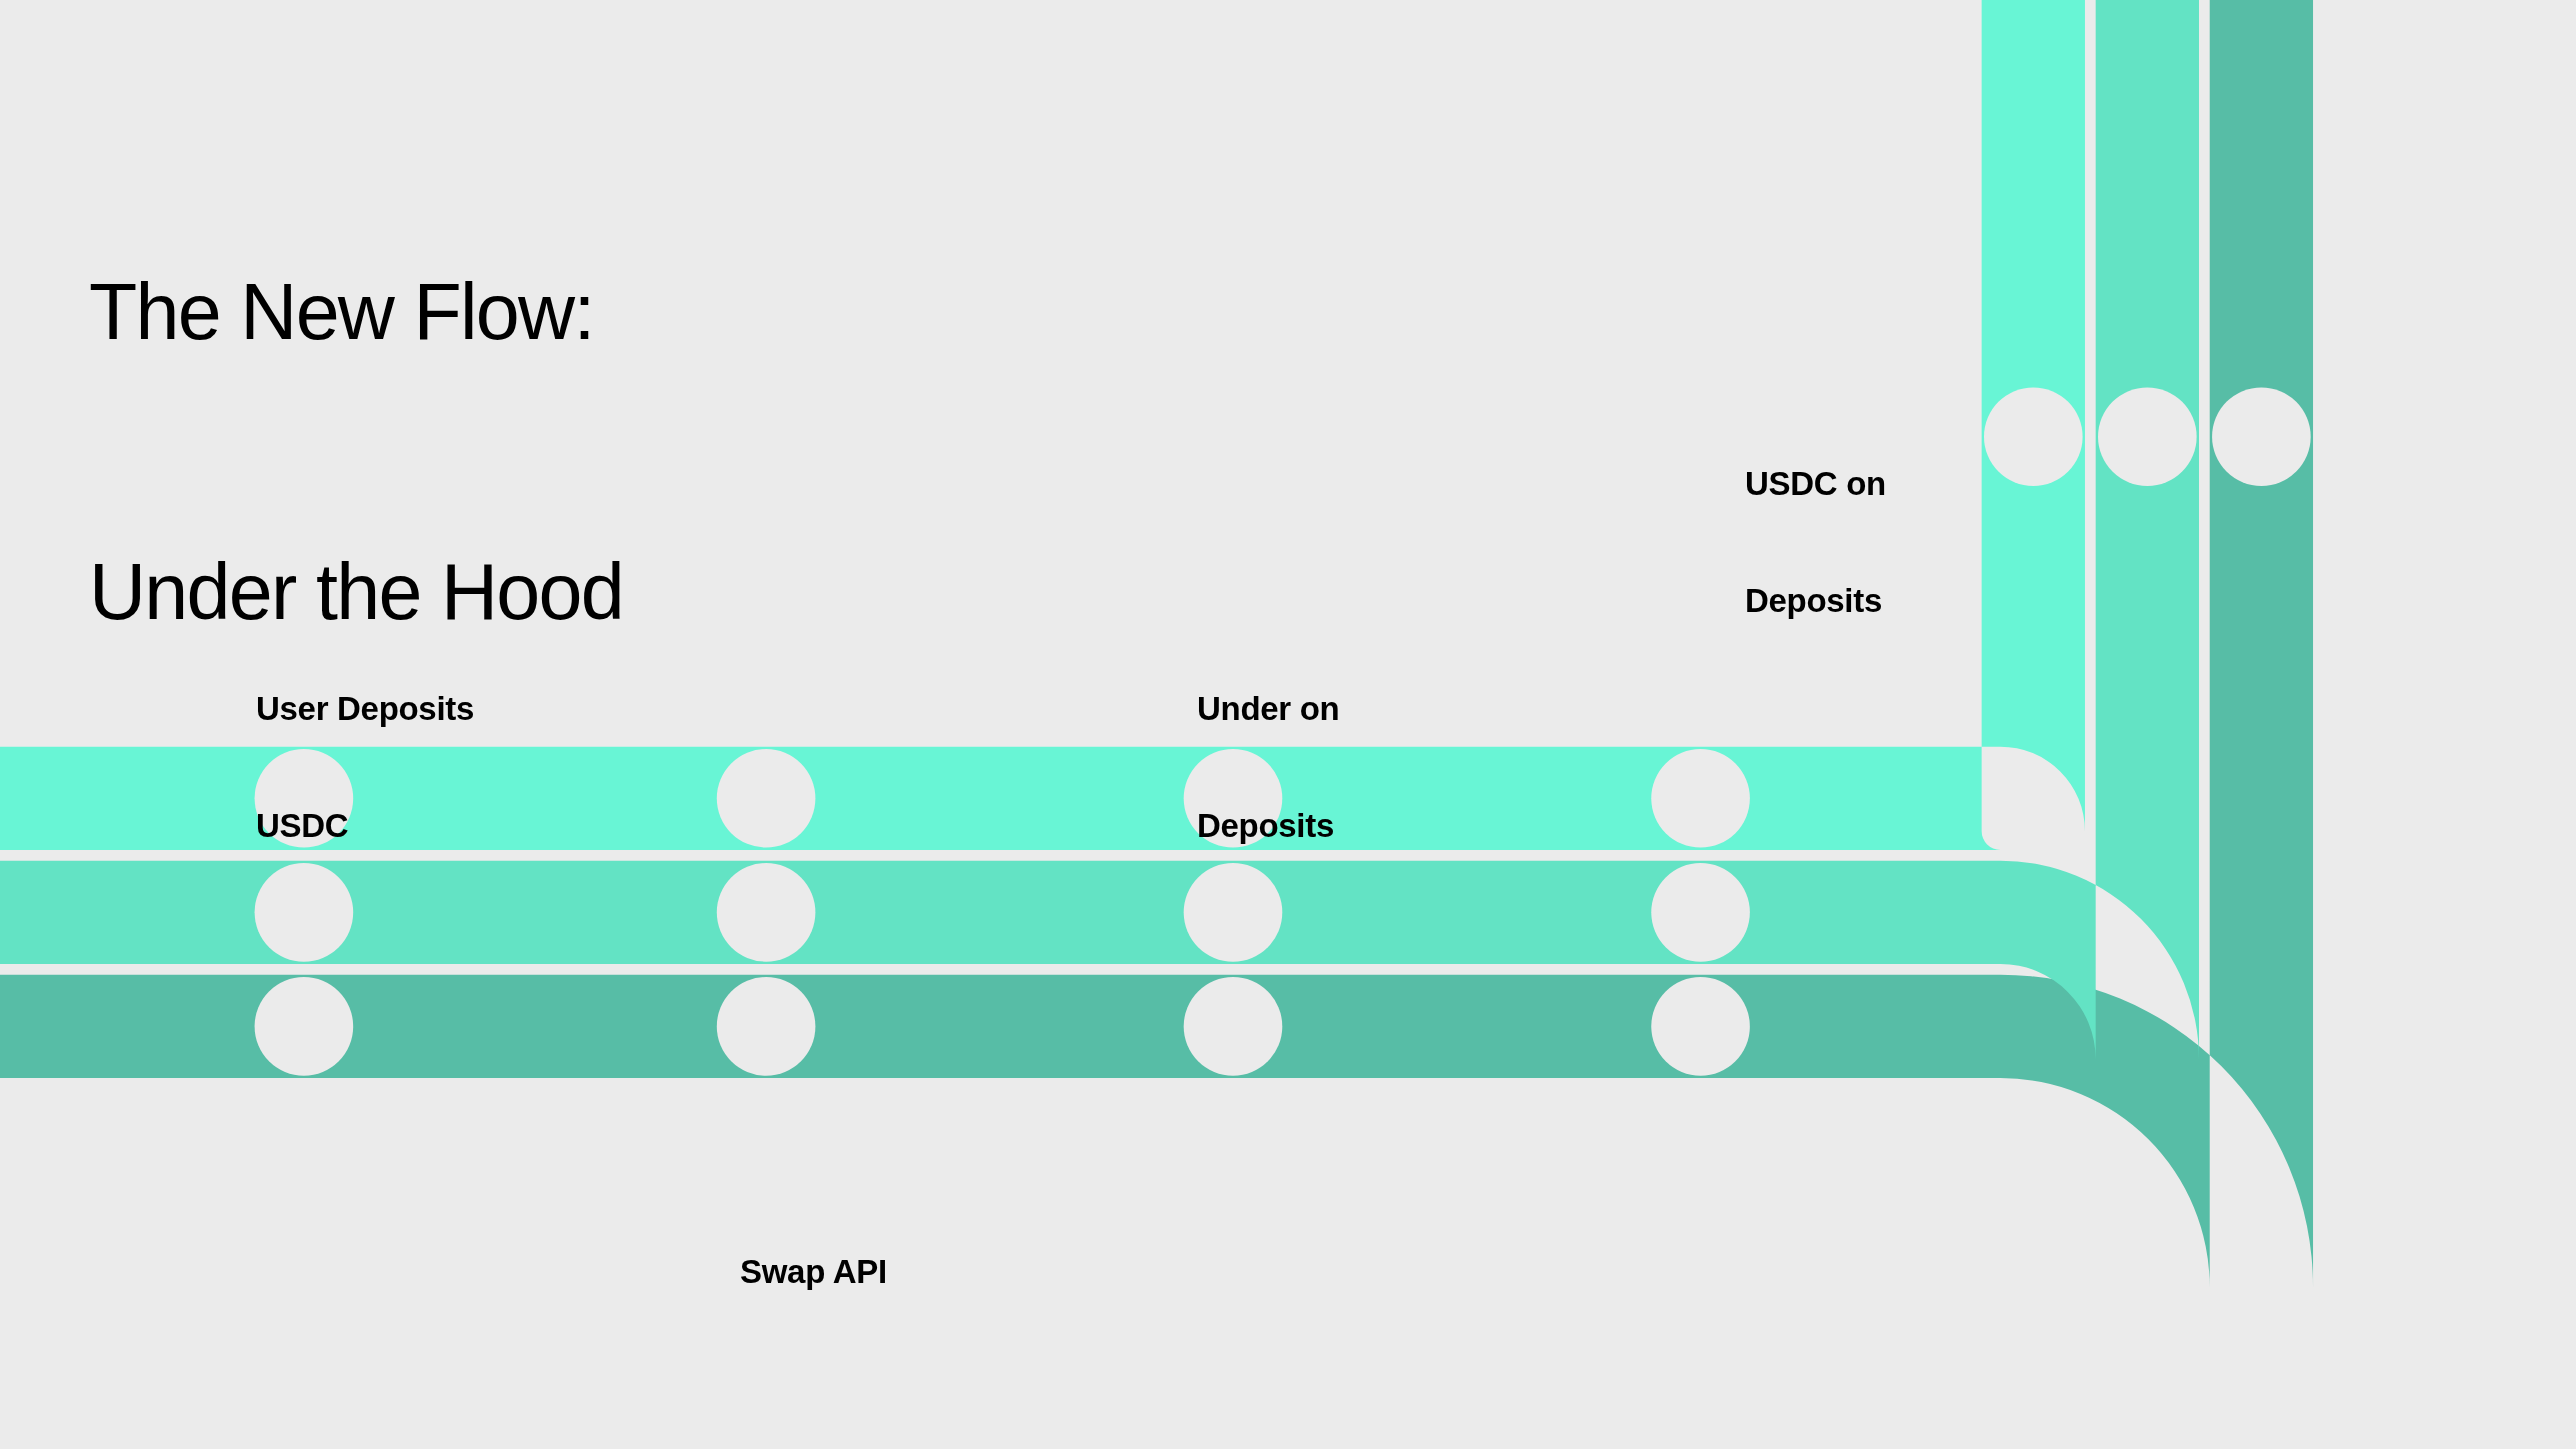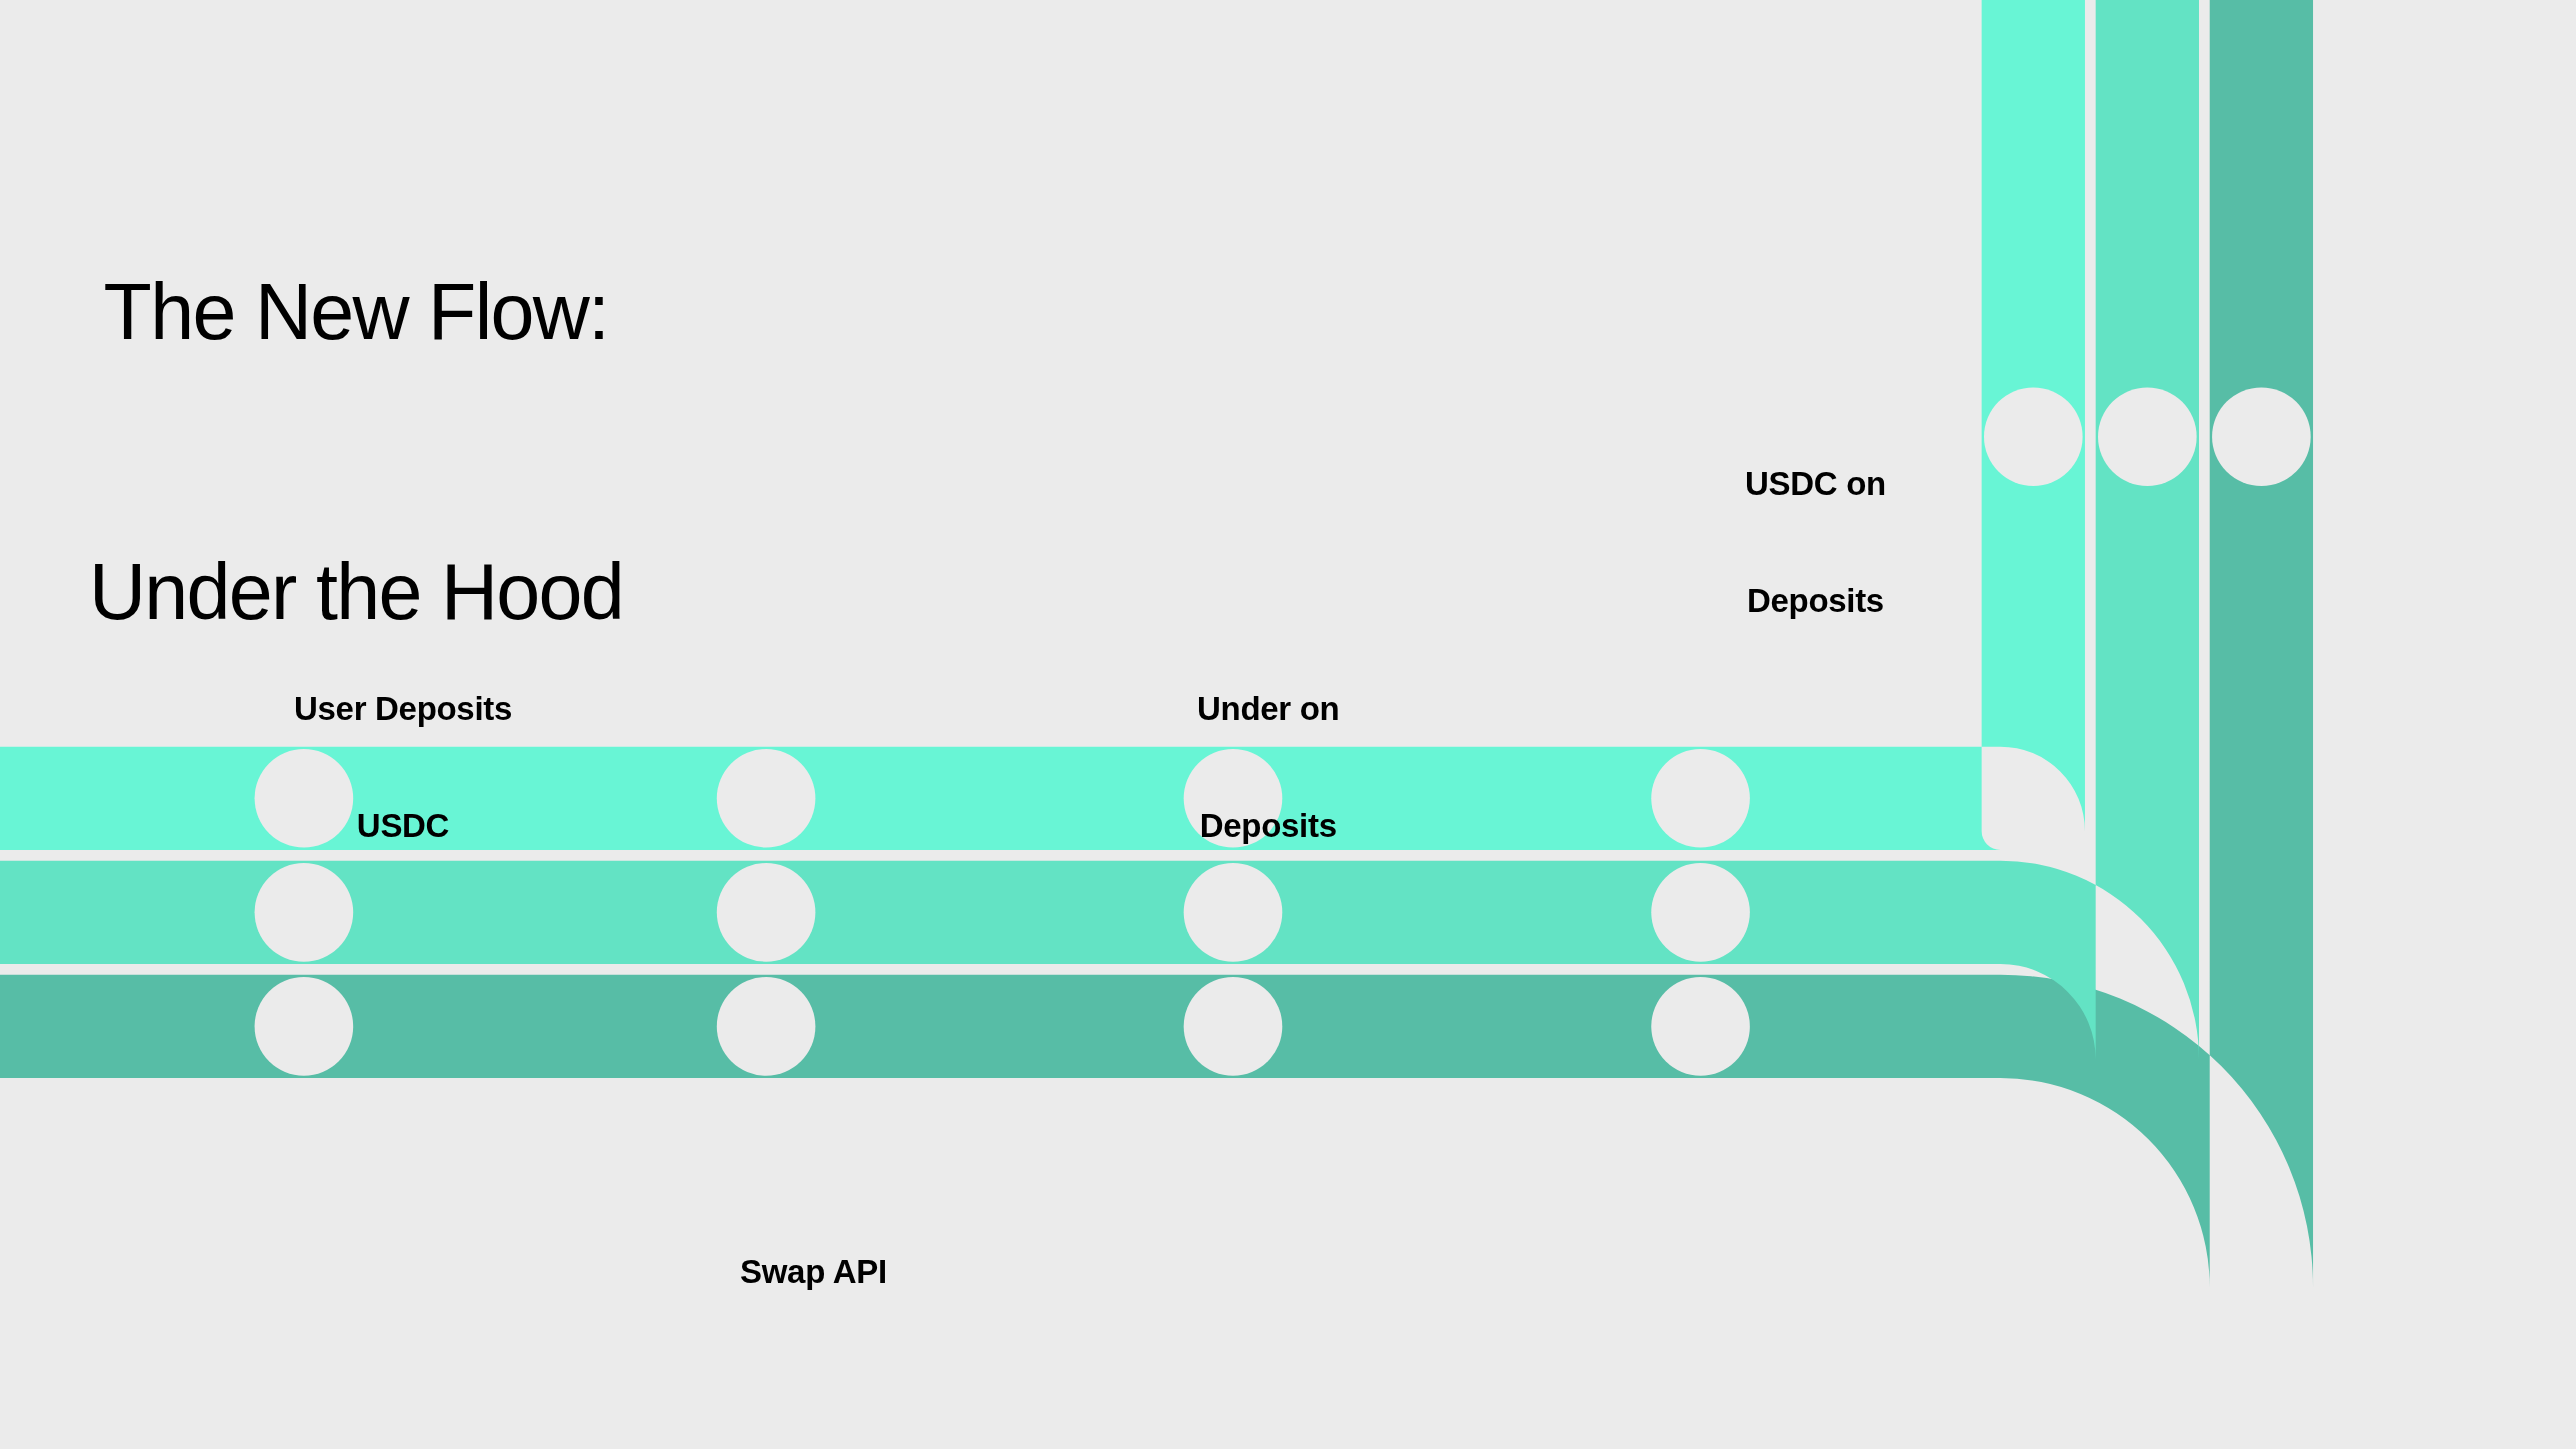--- a/index.html
+++ b/index.html
@@ -2,21 +2,21 @@
 <html style="font-size:10.7px"><head>
 <meta charset="utf-8">
 <style>
   html,body{margin:0;padding:0;}
   body{
     width:2576px;height:1449px;overflow:hidden;
     background:#ebebeb;
     font-family:"Liberation Sans","DejaVu Sans",sans-serif;
     -webkit-font-smoothing:antialiased;
   }
-  #canvas{position:relative;width:2576px;height:1449px;background:#ebebeb;overflow:hidden;text-align:center;}
+  #canvas{position:relative;width:2576px;height:1449px;background:#ebebeb;overflow:hidden;}
 
   
   #flow-graphic{position:absolute;left:0;top:0;width:2576px;height:1449px;}
   #flow-graphic svg{display:block;width:2576px;height:1449px;}
 
   
   .title-block{
     position:absolute;left:89px;top:79px;
     font-size:79px;line-height:1.18;
     font-weight:300;color:#000;letter-spacing:-1.7px;
@@ -26,21 +26,21 @@
 
   
   .node-label{
     position:absolute;
     font-size:33px;line-height:1.18;
     font-weight:700;color:#000;letter-spacing:-0.3px;
     white-space:pre;
   }
   .node-label .l{display:block;}
 
-  #label-user-deposits{left:256px;top:612px;margin-left:38px;}
+  #label-user-deposits{left:256px;top:612px;}
   #label-fill-hyperevm{left:1197px;top:612px;}
   #label-usdc-hypercore{left:1745px;top:387px;}
   #label-swap-api{left:728px;top:1175px;margin-left:12px;}
   #label-message-passing{left:1668px;top:1175px;}
 </style>
 </head>
 <body>
 
 <div id="canvas">
 

